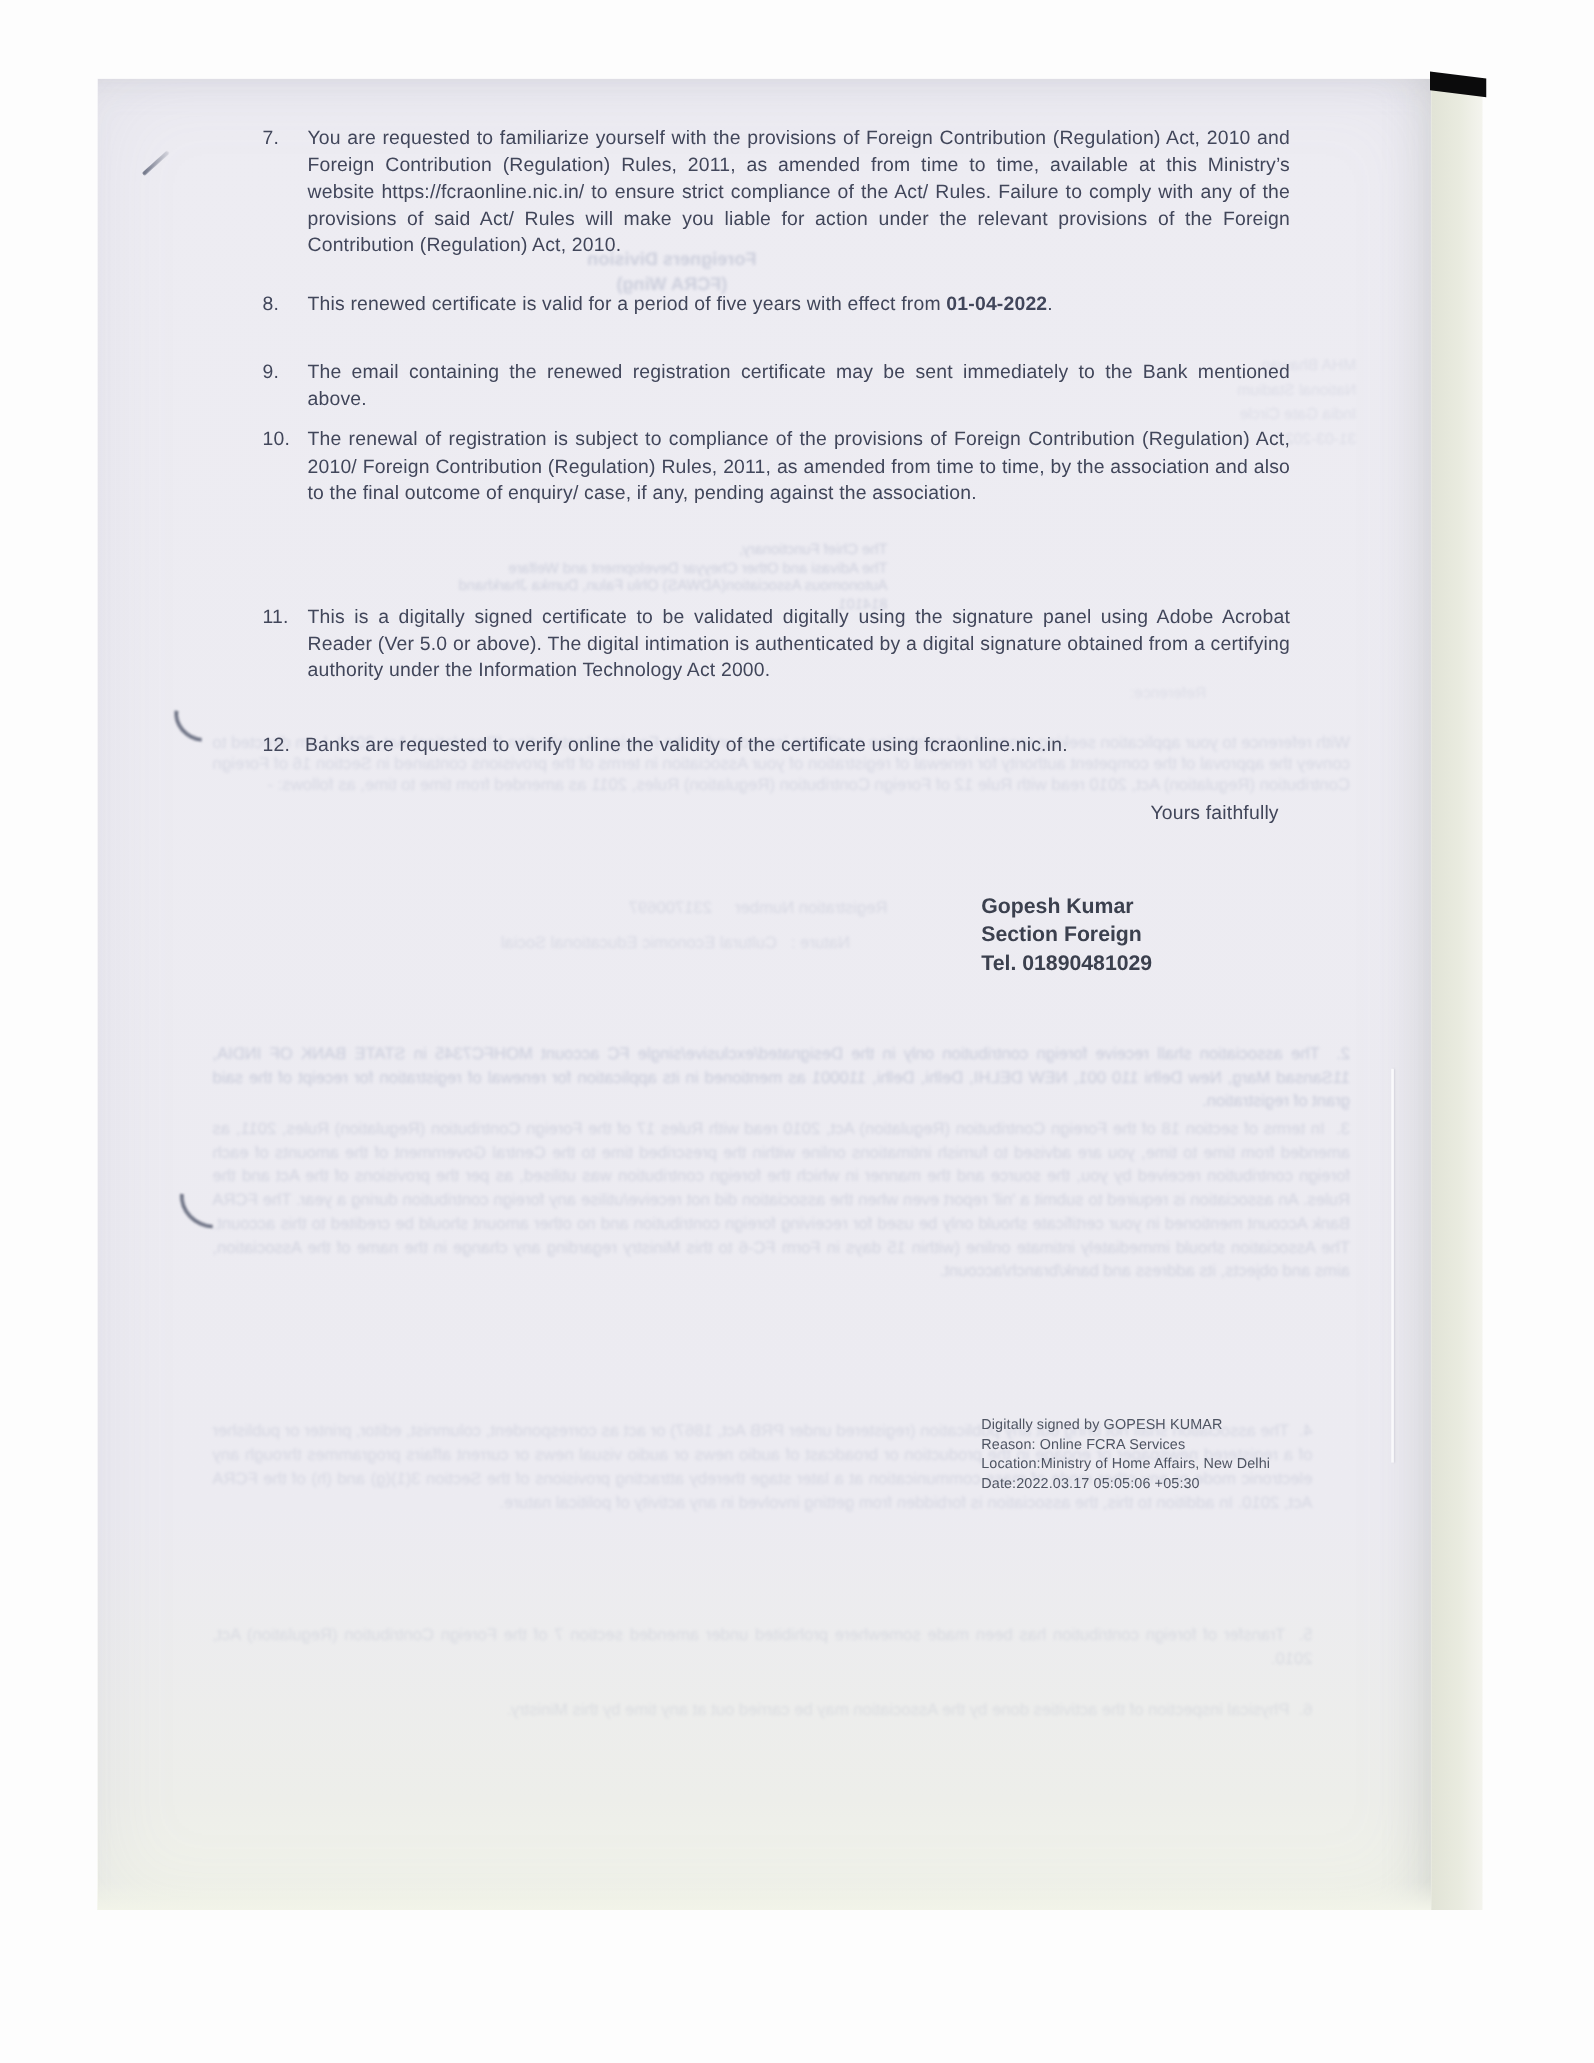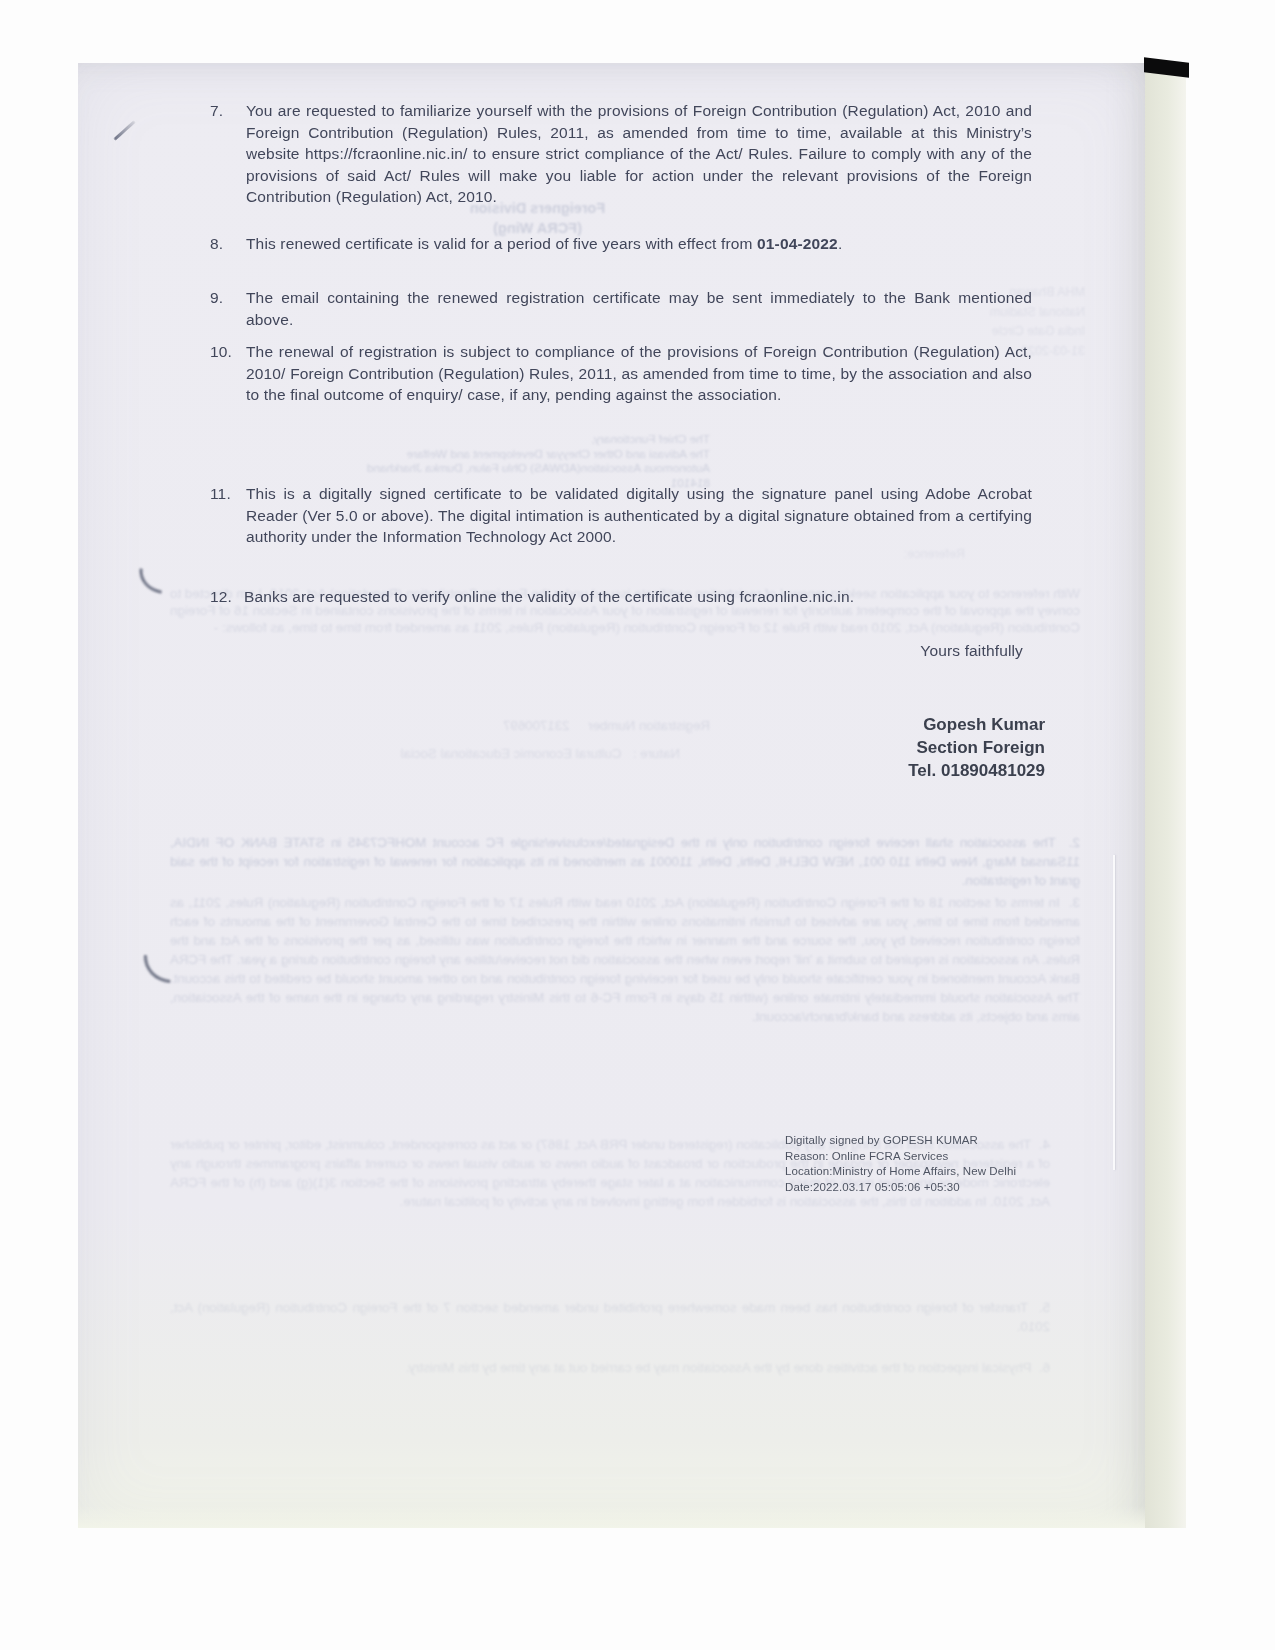--- a/index.html
+++ b/index.html
@@ -47,21 +47,21 @@
   .p10 { top:278px; }
   .p10b{ top:365px; }
   .p11 { top:420px; }
   .p12 { top:523px; }
   .p12 .num { width:34px; }
 
   .closing { position:absolute; right:122px; top:577px; text-align:left; }
 
   .signature-block {
     position:absolute; right:100px; top:650px; width:260px;
-    text-align:right; font-weight:bold; font-size:17px; line-height:23px;
+    text-align:left; font-weight:bold; font-size:17px; line-height:23px;
     color:#3b404e; filter:blur(0.3px);
   }
 
   .stamp {
     position:absolute; left:707px; top:1070px; width:340px;
     font-size:11.5px; line-height:15.5px; color:#4e5462;
     letter-spacing:0.1px; filter:blur(0.35px);
   }
 
   

